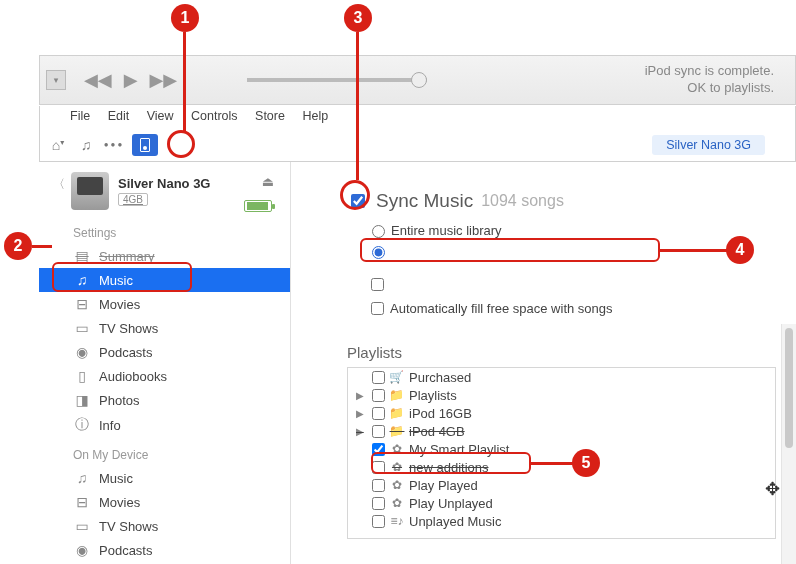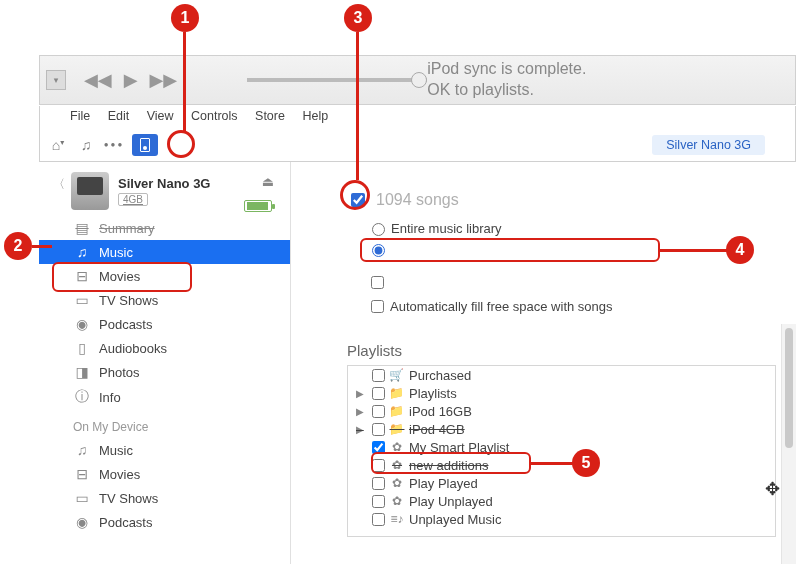--- a/index.html
+++ b/index.html
@@ -33,22 +33,22 @@
   .tb-btn { color:#999; font-size:18px; cursor:pointer; }
   .tb-slider {
     margin-left: 70px; width: 180px; height: 4px;
     background: #bbb; position: relative;
   }
   .tb-thumb {
     position:absolute; right:0; top:-6px; width:16px; height:16px;
     border-radius:50%; background:#eee; border:1px solid #aaa;
   }
   .tb-status {
-    flex:1; text-align:left; color:#888; font-size:16px; line-height:1.3;
-    padding-right: 6px;
+    flex:1; text-align:right; color:#888; font-size:13px; line-height:1.3;
+    padding-right: 21px;
   }
   .menubar {
     position:absolute; top:106px; left:39px; right:0;
     height:22px; padding: 3px 30px 0 30px;
     font-size:12.5px; color:#444;
     border-left:1px solid #d0d0d0;border-right:1px solid #d0d0d0;
   }
   .menubar span { margin-right:14px; cursor:pointer; }
   .toolbar {
     position:absolute; top:128px; left:39px; right:0;
@@ -193,20 +193,21 @@
   <div class="dev-header">
     <span class="dev-chevron">〈</span>
     <div class="dev-img"></div>
     <div>
       <div class="dev-name">Silver Nano 3G</div>
       <span class="dev-cap">4GB</span>
     </div>
     <span class="eject">⏏</span>
     <div class="battery"></div>
   </div>
+  <div class="sec-label">Settings</div>
   <div id="nav-settings">
       <div class="nav-item strike">
         <span class="nav-icon">▤</span>
         <span>Summary</span>
       </div>
       <div class="nav-item active">
         <span class="nav-icon">♫</span>
         <span>Music</span>
       </div>
       <div class="nav-item">
@@ -251,20 +252,21 @@
       <div class="nav-item">
         <span class="nav-icon">◉</span>
         <span>Podcasts</span>
       </div>
     </div>
 </div>
 
 <div class="main">
   <div class="sync-row">
     <input type="checkbox" class="sync-cb" checked="" style="">
+    <span class="sync-title">Sync Music</span>
     <span class="sync-count">1094 songs</span>
   </div>
   <div class="opt-block" id="opt-block">
       <div class="opt-row radio">
         <input type="radio" name="sm" style="">
         <span>Entire music library</span>
       </div>
       <div class="opt-row radio">
         <input type="radio" name="sm" checked="" style="">
       </div>

